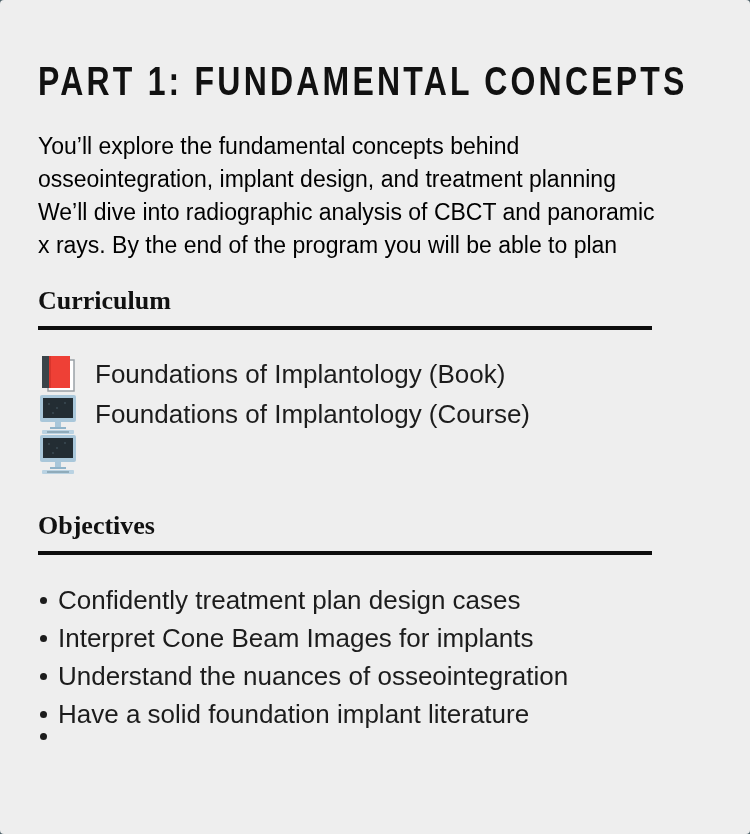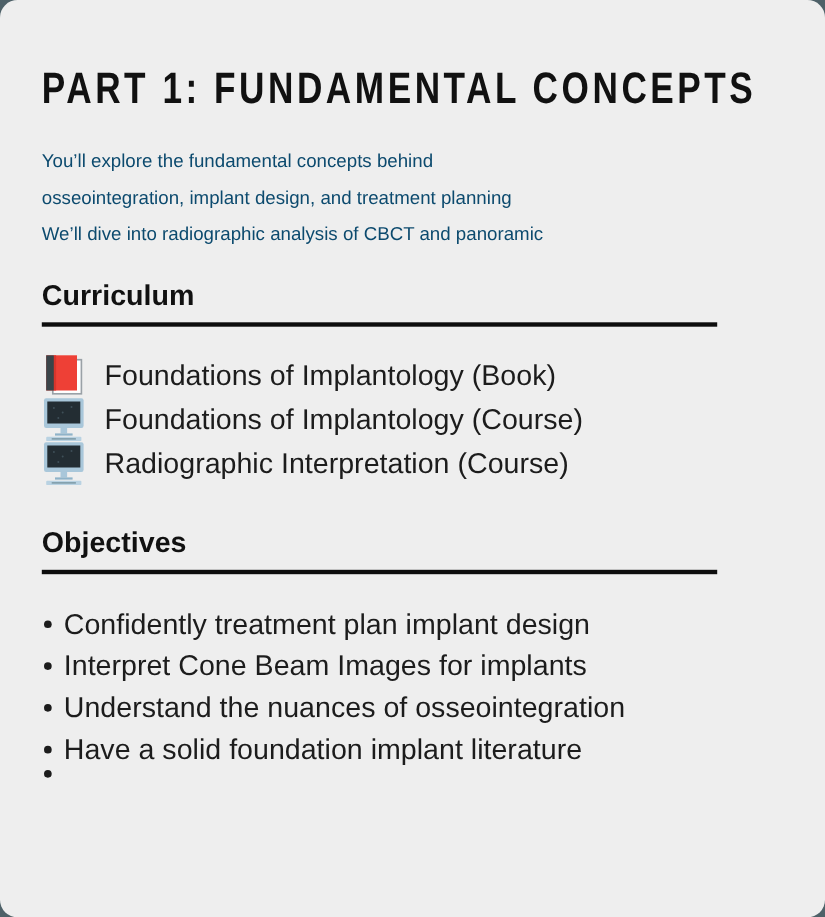--- a/index.html
+++ b/index.html
@@ -8,54 +8,55 @@
     width: 750px;
     height: 834px;
     background: #4e6168;
     font-family: "Liberation Sans", sans-serif;
     overflow: hidden;
   }
   .card {
     position: absolute;
     inset: 0;
     background: #eeeeee;
-    border-radius: 16px;
+    border-radius: 4px;
     box-sizing: border-box;
     padding: 58px 50px 0 38px;
     overflow: hidden;
     color: #1a1a1a;
   }
   .page-title {
     font-size: 40px;
     font-weight: 700;
     letter-spacing: 4px;
     color: #111111;
     white-space: nowrap;
     display: inline-block;
     transform: scaleX(0.8);
     transform-origin: left center;
     line-height: 1.15;
   }
   .intro {
     margin-top: 26px;
   }
   .intro-line {
-    font-size: 17px;
+    font-size: 23px;
     line-height: 33px;
     white-space: nowrap;
-    color: #0c4a6e;
+    color: #000000;
   }
   .section {
     margin-top: 0;
   }
   .section-title {
     font-size: 26px;
     font-weight: 700;
     color: #111111;
     line-height: 30px;
+    font-family: Liberation Serif, serif;
   }
   .section-rule {
     width: 614px;
     height: 4px;
     background: #0d0d0d;
     margin-top: 10px;
   }
   .curriculum-section { margin-top: 24px; }
   .curriculum-list { margin-top: 24px; }
   .curriculum-item {
@@ -97,20 +98,21 @@
 <body>
 
 <div class="card">
 
   <div class="page-title">PART 1: FUNDAMENTAL CONCEPTS</div>
 
   <div class="intro">
     <div class="intro-line">You’ll explore the fundamental concepts behind</div>
     <div class="intro-line">osseointegration, implant design, and treatment planning</div>
     <div class="intro-line">We’ll dive into radiographic analysis of CBCT and panoramic</div>
+    <div class="intro-line">x rays. By the end of the program you will be able to plan</div>
   </div>
 
   <div class="section curriculum-section">
     <div class="section-title">Curriculum</div>
     <div class="section-rule"></div>
 
     <div class="curriculum-list">
 
       <div class="curriculum-item">
         <span class="curriculum-icon">
@@ -150,34 +152,33 @@
             <circle cx="10" cy="10" r="0.9" fill="#3e4f58"></circle>
             <circle cx="18" cy="14" r="0.9" fill="#3e4f58"></circle>
             <circle cx="26" cy="9" r="0.9" fill="#3e4f58"></circle>
             <circle cx="14" cy="19" r="0.9" fill="#3e4f58"></circle>
             <rect x="16" y="28" width="6" height="5" fill="#a9c7da"></rect>
             <rect x="11" y="33" width="16" height="2" fill="#8fb3c9"></rect>
             <rect x="3" y="36" width="32" height="4" rx="1" fill="#b9d2e2"></rect>
             <rect x="8" y="37.4" width="22" height="1.2" fill="#74929f"></rect>
           </svg>
         </span>
-        <span>Radiographic Interpretation (Course)</span>
       </div>
 
     </div>
   </div>
 
   <div class="section objectives-section">
     <div class="section-title">Objectives</div>
     <div class="section-rule"></div>
 
     <div class="objectives-list">
       <div class="objective-item">
         <span class="bullet-dot"></span>
-        <span>Confidently treatment plan implant design</span>
+        <span>Confidently treatment plan design cases</span>
       </div>
       <div class="objective-item">
         <span class="bullet-dot"></span>
         <span>Interpret Cone Beam Images for implants</span>
       </div>
       <div class="objective-item">
         <span class="bullet-dot"></span>
         <span>Understand the nuances of osseointegration</span>
       </div>
       <div class="objective-item">

